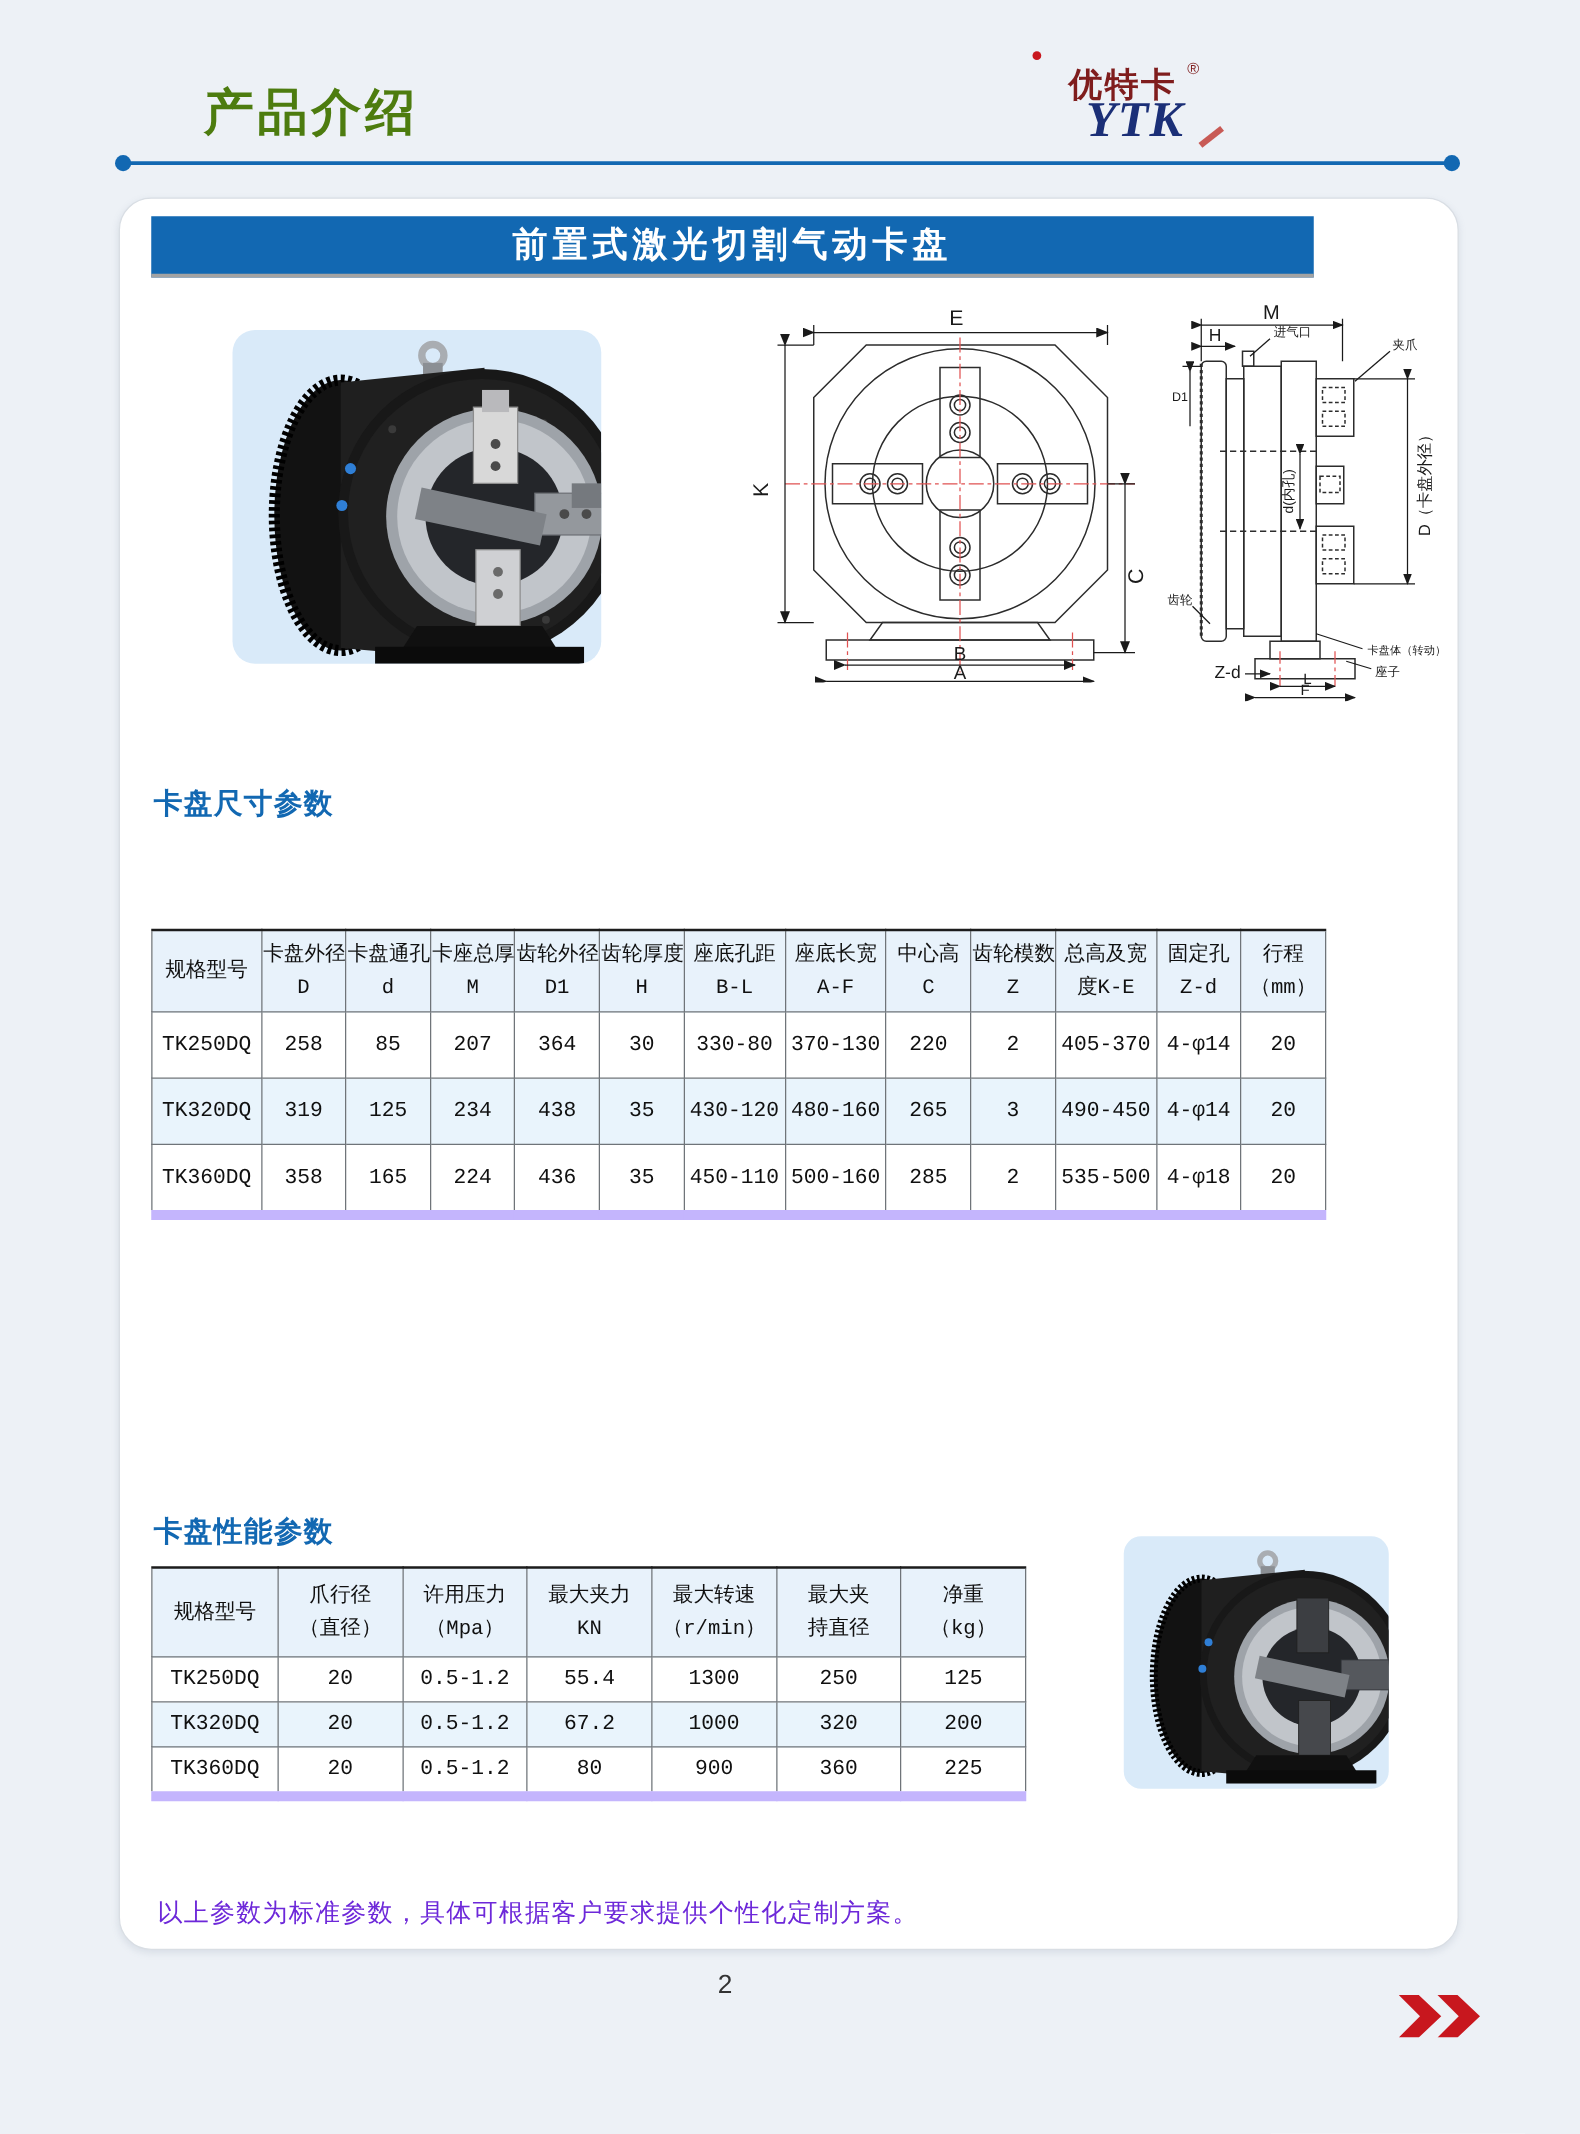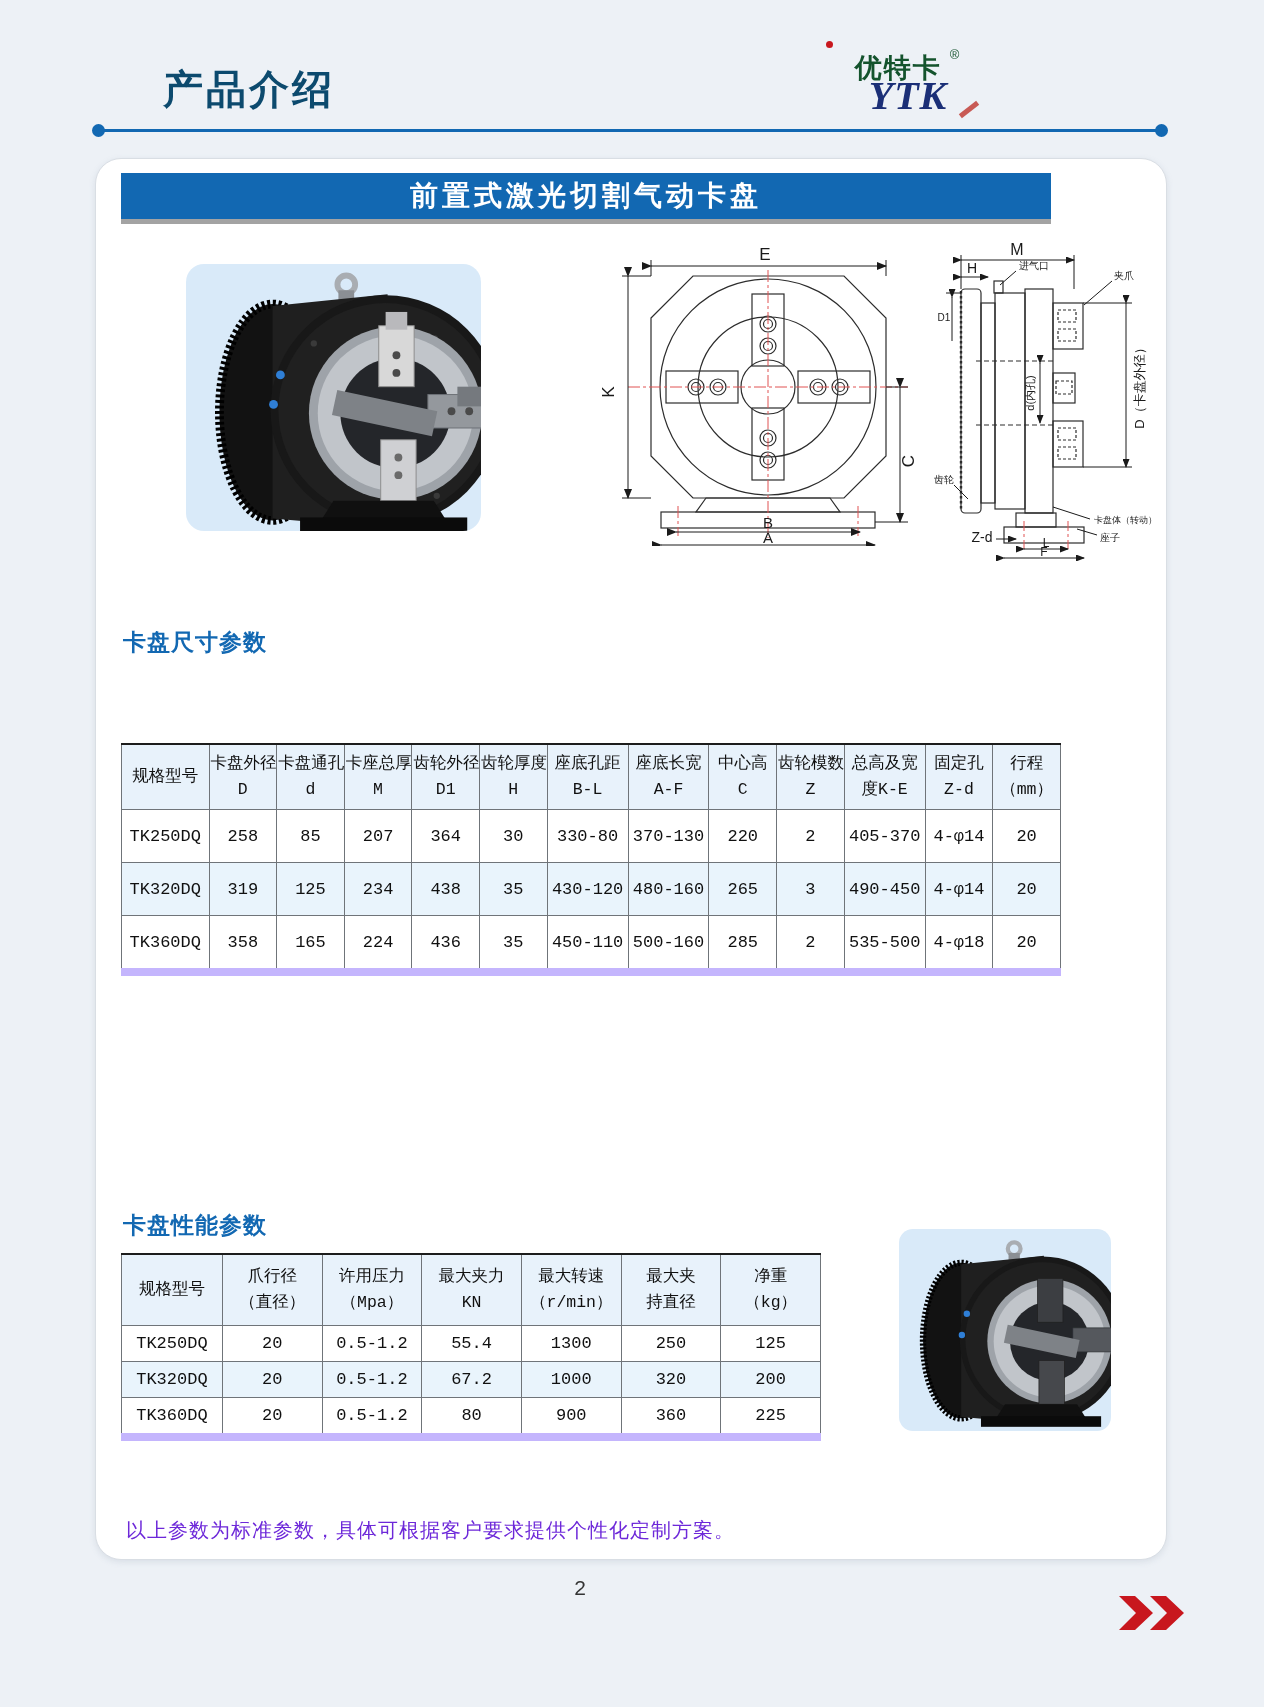--- a/index.html
+++ b/index.html
@@ -5,41 +5,41 @@
   html,body{margin:0;padding:0;}
   body{
     width:1264px;height:1707px;position:relative;
     background:#edf1f6;
     font-family:"Liberation Sans","DejaVu Sans",sans-serif;
     color:#111;
   }
   
   .page-title{
     position:absolute;left:163px;top:62px;margin:0;
-    font-size:40px;font-weight:600;letter-spacing:3px;color:#0c4a6e;
+    font-size:40px;font-weight:600;letter-spacing:3px;color:#4d7c0f;
   }
   .logo{position:absolute;left:808px;top:48px;width:200px;text-align:center;line-height:1;}
-  .logo-cn{font-size:27px;font-weight:700;color:#14532d;letter-spacing:2px;position:relative;}
+  .logo-cn{font-size:27px;font-weight:700;color:#7f1d1d;letter-spacing:2px;position:relative;}
   .logo-cn .reg{font-size:13px;vertical-align:18px;margin-left:8px;font-weight:400;}
   .logo-cn .dot{position:absolute;left:18px;top:-7px;width:7px;height:7px;border-radius:50%;background:#c8171e;}
   .logo-en{font-size:40px;font-weight:800;font-style:italic;color:#1b2f77;margin-top:-6px;
     font-family:"Liberation Serif","DejaVu Serif",serif;letter-spacing:1px;position:relative;}
   .logo-en .kmark{position:absolute;right:28px;bottom:4px;width:22px;height:5px;background:#c85a55;transform:rotate(-38deg);}
   .divider{position:absolute;left:96px;top:129px;width:1068px;height:3px;background:#1268b2;}
   .divider .dot{position:absolute;top:-5px;width:13px;height:13px;border-radius:50%;background:#1268b2;}
   .divider .dot.l{left:-4px;} .divider .dot.r{right:-4px;}
   
   .card{
     position:absolute;left:95px;top:158px;width:1070px;height:1400px;
     background:#ffffff;border:1px solid #d9dee4;border-radius:26px;
     box-shadow:0 2px 6px rgba(120,140,160,.18);
   }
   .banner{
     position:absolute;left:25px;top:14px;width:930px;height:46px;
-    background:#1268b2;border-bottom:5px solid #a3a3a3;
+    background:#1268b2;border-bottom:3px solid #a3a3a3;
     color:#fff;font-size:28px;font-weight:600;letter-spacing:4px;
     display:flex;align-items:center;justify-content:center;
   }
   .photo-box{position:absolute;background:#d9eaf9;border-radius:18px;overflow:hidden;}
   .photo1{left:90px;top:105px;width:295px;height:267px;}
   .photo2{left:803px;top:1070px;width:212px;height:202px;border-radius:14px;}
   .drawing{position:absolute;}
   .front-view{left:460px;top:87px;}
   .side-view{left:820px;top:82px;}
   .section-title{position:absolute;left:27px;font-size:23px;font-weight:700;color:#1268b2;letter-spacing:1px;}

